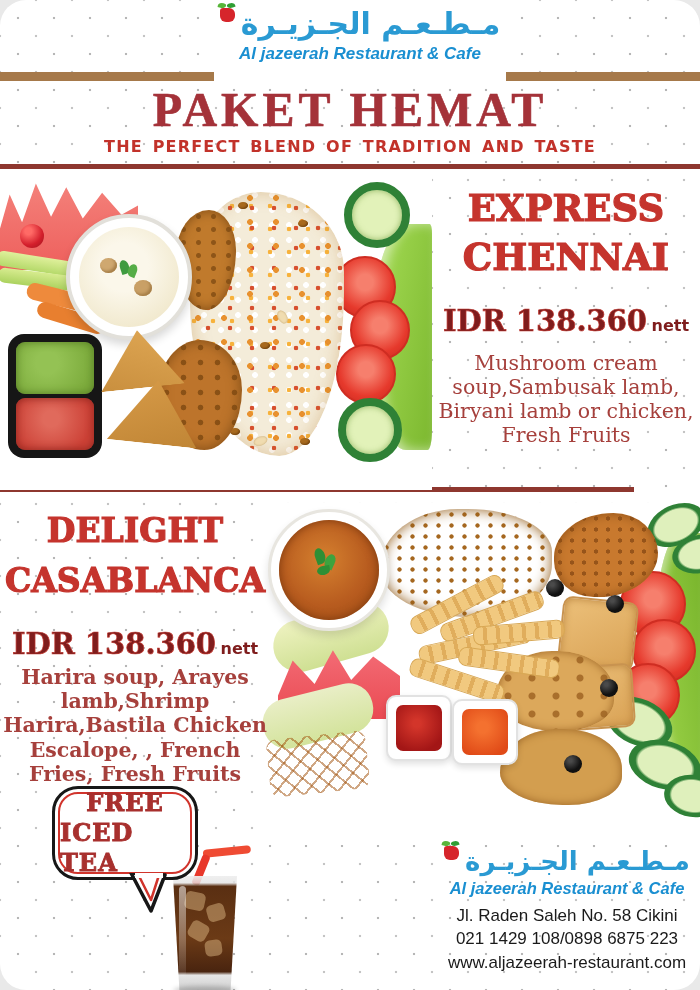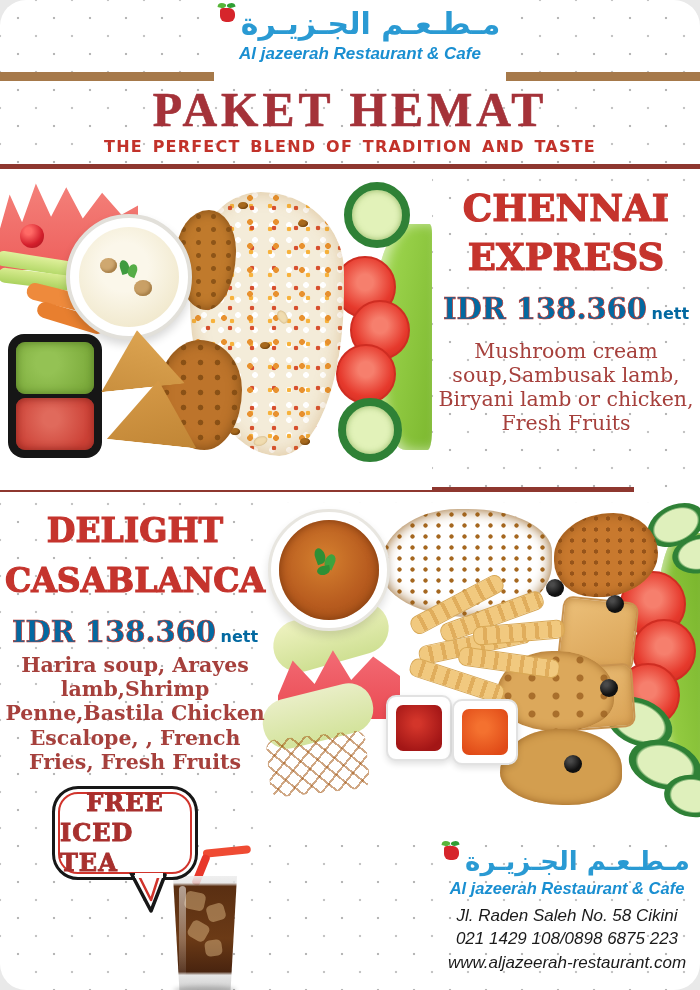--- a/index.html
+++ b/index.html
@@ -35,21 +35,21 @@
          -webkit-text-stroke:.6px #a43239;}
   .subtitle{position:absolute;left:0;top:137px;width:700px;text-align:center;color:#c2322a;
          font-family:"DejaVu Sans",sans-serif;font-weight:bold;font-size:16px;letter-spacing:1.2px;word-spacing:3px;}
 
   .col{position:absolute;text-align:center;z-index:2;}
   .col-a{left:432px;top:184px;width:268px;}
   .col-b{left:2px;top:506px;width:266px;}
   .pkg-name{font-family:"DejaVu Serif",serif;font-weight:bold;color:#c5342d;}
   .col-a .pkg-name{font-size:37px;line-height:1.32;-webkit-text-stroke:1.2px #c5342d;}
   .col-b .pkg-name{font-size:33px;line-height:1.5;-webkit-text-stroke:1.2px #c5342d;}
-  .price{margin-top:10px;color:#0369a1;}
+  .price{margin-top:22px;color:#7f1d1d;}
   .price-main{font-family:"DejaVu Serif",serif;font-weight:bold;font-size:29px;-webkit-text-stroke:.7px #bf362e;}
   .price-suffix{font-family:"DejaVu Sans",sans-serif;font-size:16px;font-weight:bold;}
   .desc{font-family:"DejaVu Serif",serif;color:#a6403c;}
   .desc-a{width:256px;margin:13px auto 0;font-size:20.5px;line-height:1.17;}
   .desc-b{width:264px;margin:4px auto 0;font-size:20.5px;line-height:1.18;font-weight:bold;}
 
   
   .photo{position:absolute;background:#fff;z-index:1;}
   .photo-a{left:0;top:172px;width:432px;height:318px;}
   .photo-b{left:268px;top:503px;width:432px;height:342px;}
@@ -207,21 +207,21 @@
         transform:rotate(22deg);}
   .straw2{position:absolute;left:38px;top:-26px;width:48px;height:8px;background:#ef4b33;border-radius:4px;
         transform:rotate(-6deg);transform-origin:left center;}
   .glass-shadow{position:absolute;left:8px;bottom:-4px;width:64px;height:8px;border-radius:50%;
         background:rgba(0,0,0,.18);filter:blur(2px);}
 
   
   .footer{position:absolute;left:436px;top:844px;width:262px;text-align:center;z-index:3;}
   .footer .arabic{font-size:26px;line-height:34px;}
   .footer .logo-name{font-size:16.5px;margin-top:1px;}
-  .addr{font-family:"Liberation Sans",sans-serif;font-size:17px;color:#1a1a1a;line-height:1.38;margin-top:6px;font-style:italic;}
+  .addr{font-family:"Liberation Sans",sans-serif;font-size:17px;color:#1a1a1a;line-height:1.38;margin-top:6px;}
 </style>
 </head>
 <body>
 
 <div class="page">
   <div class="dots"></div>
   <div class="bar-top"></div>
   <div class="rule rule-1"></div>
   <div class="rule rule-2"></div>
 
@@ -270,40 +270,40 @@
     <div class="s sauce-dish">
       <div class="sauce-green"></div>
       <div class="sauce-red"></div>
     </div>
     <div class="s samosa1"></div>
     <div class="s samosa2"></div>
   </div>
 
   <div class="col col-a">
     <div class="pkg-name">
+      <div>EXPRESS</div>
       <div>CHENNAI</div>
-      <div>EXPRESS</div>
     </div>
     <div class="price">
       <span class="price-main">IDR 138.360</span>
       <span class="price-suffix">nett</span>
     </div>
     <div class="desc desc-a">Mushroom cream soup,Sambusak lamb, Biryani lamb or chicken,  Fresh Fruits</div>
   </div>
 
   <div class="col col-b">
     <div class="pkg-name">
       <div>DELIGHT</div>
       <div>CASABLANCA</div>
     </div>
     <div class="price">
       <span class="price-main">IDR 138.360</span>
       <span class="price-suffix">nett</span>
     </div>
-    <div class="desc desc-b">Harira soup, Arayes lamb,Shrimp Penne,Bastila Chicken Escalope, , French Fries, Fresh Fruits</div>
+    <div class="desc desc-b">Harira soup, Arayes lamb,Shrimp Harira,Bastila Chicken Escalope, , French Fries, Fresh Fruits</div>
   </div>
 
   <div class="photo photo-b">
     <div class="s lettuce-b"></div>
     <div class="s cuke-el ck-t1"></div>
     <div class="s cuke-el ck-t2"></div>
     <div class="s tomato tom-b1"></div>
     <div class="s tomato tom-b2"></div>
     <div class="s tomato tom-b3"></div>
     <div class="s cuke-el ck-b1"></div>

